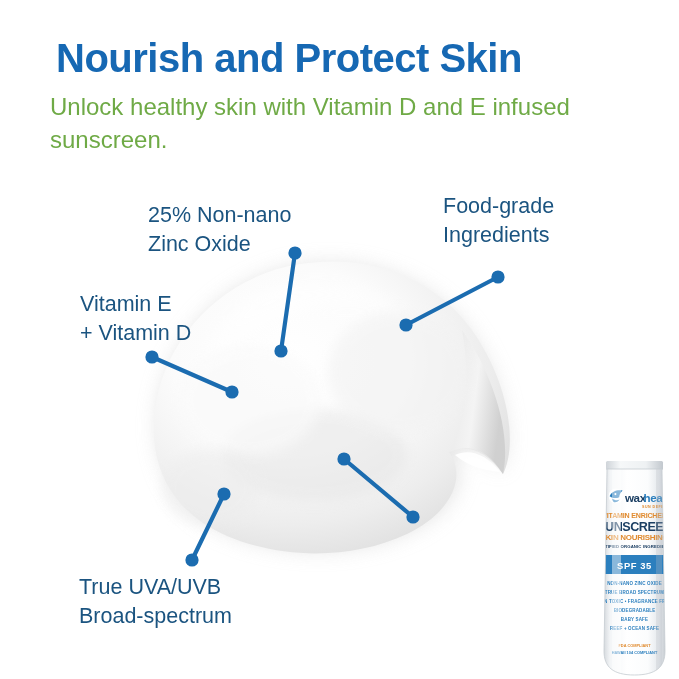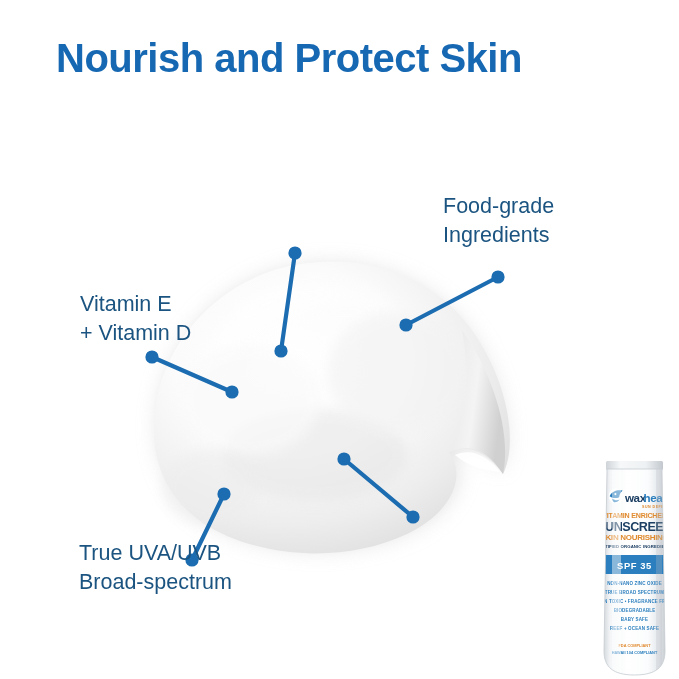--- a/index.html
+++ b/index.html
@@ -28,37 +28,38 @@
   .callout{
     position:absolute;
     font-size:21.5px;font-weight:400;
     color:#1b5480;line-height:1.33;
     white-space:pre-line;
   }
   #c-zinc{left:148px;top:201px;}
   #c-food{left:443px;top:192px;}
   #c-vite{left:44px;top:290px;}
   #c-derm{left:341px;top:529px;}
-  #c-uv{left:79px;top:539px;}
+  #c-uv{left:79px;top:573px;}
 
   
   #art{position:absolute;left:0;top:0;width:679px;height:679px;}
 
   
   #tube{
     position:absolute;left:566px;top:455px;width:73px;height:224px;margin-left:32px;
   }
   #tube svg{display:block;}
 </style>
 </head>
 <body>
 
 <div id="stage">
 
   <div id="headline" style="color: rgb(22, 104, 179);">Nourish and Protect Skin</div>
+  <div id="subtitle" style="color: rgb(111, 170, 70);">Unlock healthy skin with Vitamin D and E infused sunscreen.</div>
 
   <svg id="art" viewBox="0 0 679 679">
     <defs>
       <radialGradient id="blobGrad" cx="38%" cy="34%" r="78%">
         <stop offset="0%" stop-color="#ffffff"></stop>
         <stop offset="42%" stop-color="#fbfbfb"></stop>
         <stop offset="72%" stop-color="#ededed"></stop>
         <stop offset="100%" stop-color="#d9d9d9"></stop>
       </radialGradient>
       <linearGradient id="tailGrad" x1="0" y1="0" x2="1" y2="0.35">
@@ -130,20 +131,22 @@
       </g>
 
       <g>
         <line x1="192" y1="560" x2="224" y2="494"></line>
         <circle cx="192" cy="560" r="6.6" stroke="none"></circle>
         <circle cx="224" cy="494" r="6.6" stroke="none"></circle>
       </g>
     </g>
   </svg>
 
+  <div class="callout" id="c-zinc" style="color: rgb(27, 84, 128);">25% Non-nano
+Zinc Oxide</div>
   <div class="callout" id="c-food" style="color: rgb(27, 84, 128);">Food-grade
 Ingredients</div>
   <div class="callout" id="c-vite" style="color: rgb(27, 84, 128); margin-left: 36px;">Vitamin E
 + Vitamin D</div>
   <div class="callout" id="c-uv" style="color: rgb(27, 84, 128);">True UVA/UVB
 Broad-spectrum</div>
 
   <div id="tube">
     <svg width="73" height="224" viewBox="0 0 73 224">
       <defs>

